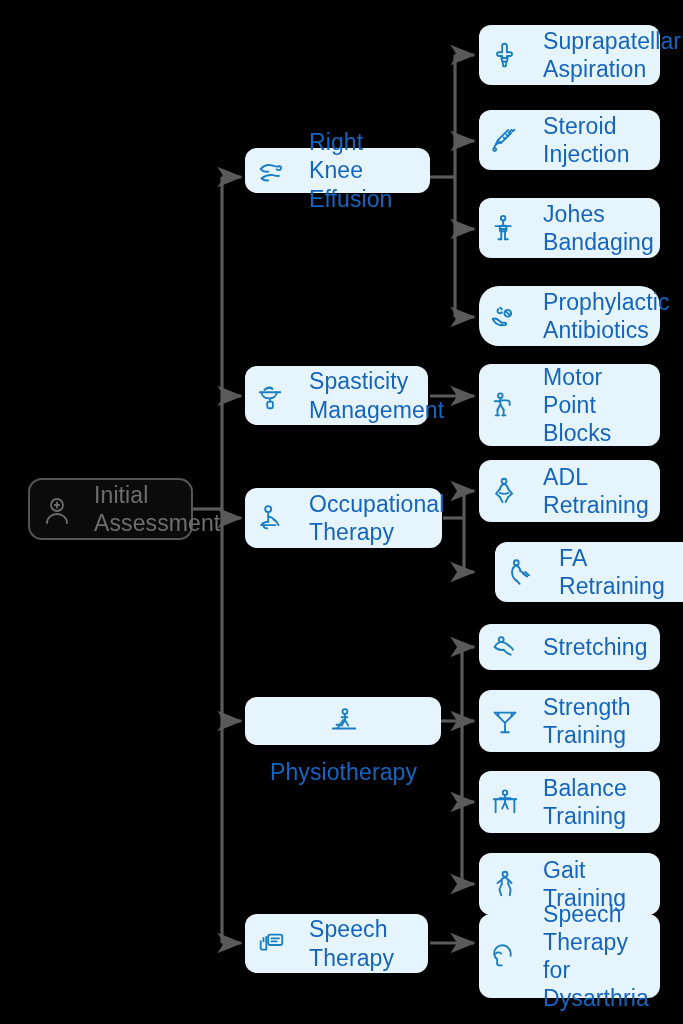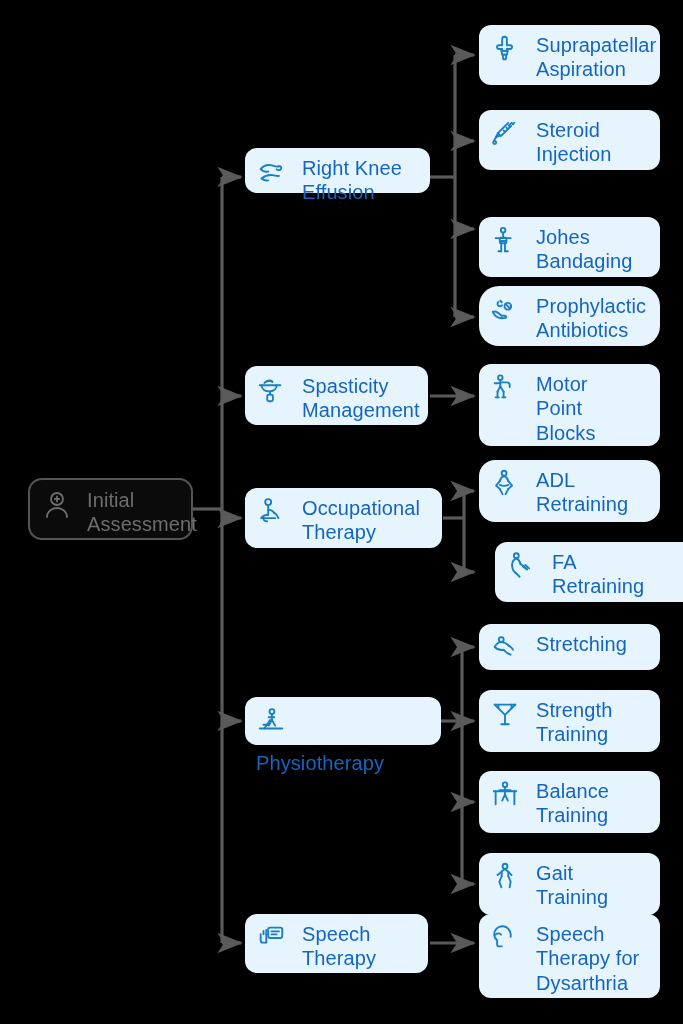--- a/index.html
+++ b/index.html
@@ -22,27 +22,27 @@
     position: absolute;
     left: 0; top: 0;
     width: 683px;
     height: 1024px;
     pointer-events: none;
   }
   .node {
     position: absolute;
     box-sizing: border-box;
     display: flex;
-    align-items: flex-start;
-    gap: 16px;
+    align-items: center;
+    gap: 23px;
     padding: 8px 10px 8px 11px;
     border-radius: 12px;
     background: #e6f5fd;
     color: #1565c0;
-    font-size: 20px;
+    font-size: 23px;
     line-height: 1.22;
     font-weight: 400;
     letter-spacing: 0.1px;
   }
   .node .ico {
     flex: 0 0 auto;
     width: 30px;
     height: 30px;
     display: block;
   }
@@ -221,21 +221,21 @@
         <path d="M8.4 16.2l-2.2 4.6 4.6-2.2"></path>
         <path d="M6.2 20.8L4 25"></path>
         <circle cx="5" cy="26.2" r="1.6"></circle>
         <path d="M14.5 13.2l1.6 1.6M17.5 10.2l1.6 1.6"></path>
       </svg>
     </span>
     <span class="lbl">Steroid
 Injection</span>
   </div>
 
-  <div class="node" style="left:479px; top:198px; width:181px; height:60px;margin-top:19px;">
+  <div class="node" style="left:479px; top:198px; width:181px; height:60px;">
     <span class="ico">
       <svg viewBox="0 0 32 32" fill="none" stroke="#1a7fc4" stroke-width="2" stroke-linecap="round" stroke-linejoin="round">
         <circle cx="14" cy="5.5" r="2.4"></circle>
         <path d="M14 8.5v5"></path>
         <path d="M6 14h16"></path>
         <rect x="10.5" y="13.5" width="7" height="6" rx="1"></rect>
         <path d="M11 17h6"></path>
         <path d="M12 19.5V28M16 19.5V28"></path>
         <path d="M9 28h3M16 28h3"></path>
       </svg>
@@ -271,21 +271,21 @@
         <path d="M11 15.5l3.5 5.5"></path>
         <path d="M8 21v6M14.5 21v6"></path>
         <path d="M6 27h3.5M13 27h3.5"></path>
       </svg>
     </span>
     <span class="lbl">Motor
 Point
 Blocks</span>
   </div>
 
-  <div class="node" style="left:479px; top:460px; width:181px; height:62px;border-radius:16px;">
+  <div class="node" style="left:479px; top:460px; width:181px; height:62px;">
     <span class="ico">
       <svg viewBox="0 0 32 32" fill="none" stroke="#1a7fc4" stroke-width="2" stroke-linecap="round" stroke-linejoin="round">
         <circle cx="15" cy="5.5" r="2.6"></circle>
         <path d="M15 8.5c-2.5 1-4 3-4.6 5.6"></path>
         <path d="M15 8.5c2.5 1 4 3 4.6 5.6"></path>
         <path d="M10.4 14.1l-4 4.6 4 3.6"></path>
         <path d="M19.6 14.1l4 4.6-4 3.6"></path>
         <path d="M10.4 22.3l3 5.6"></path>
         <path d="M19.6 22.3l-3 5.6"></path>
         <path d="M10.4 18c3 1.4 6.2 1.4 9.2 0"></path>

